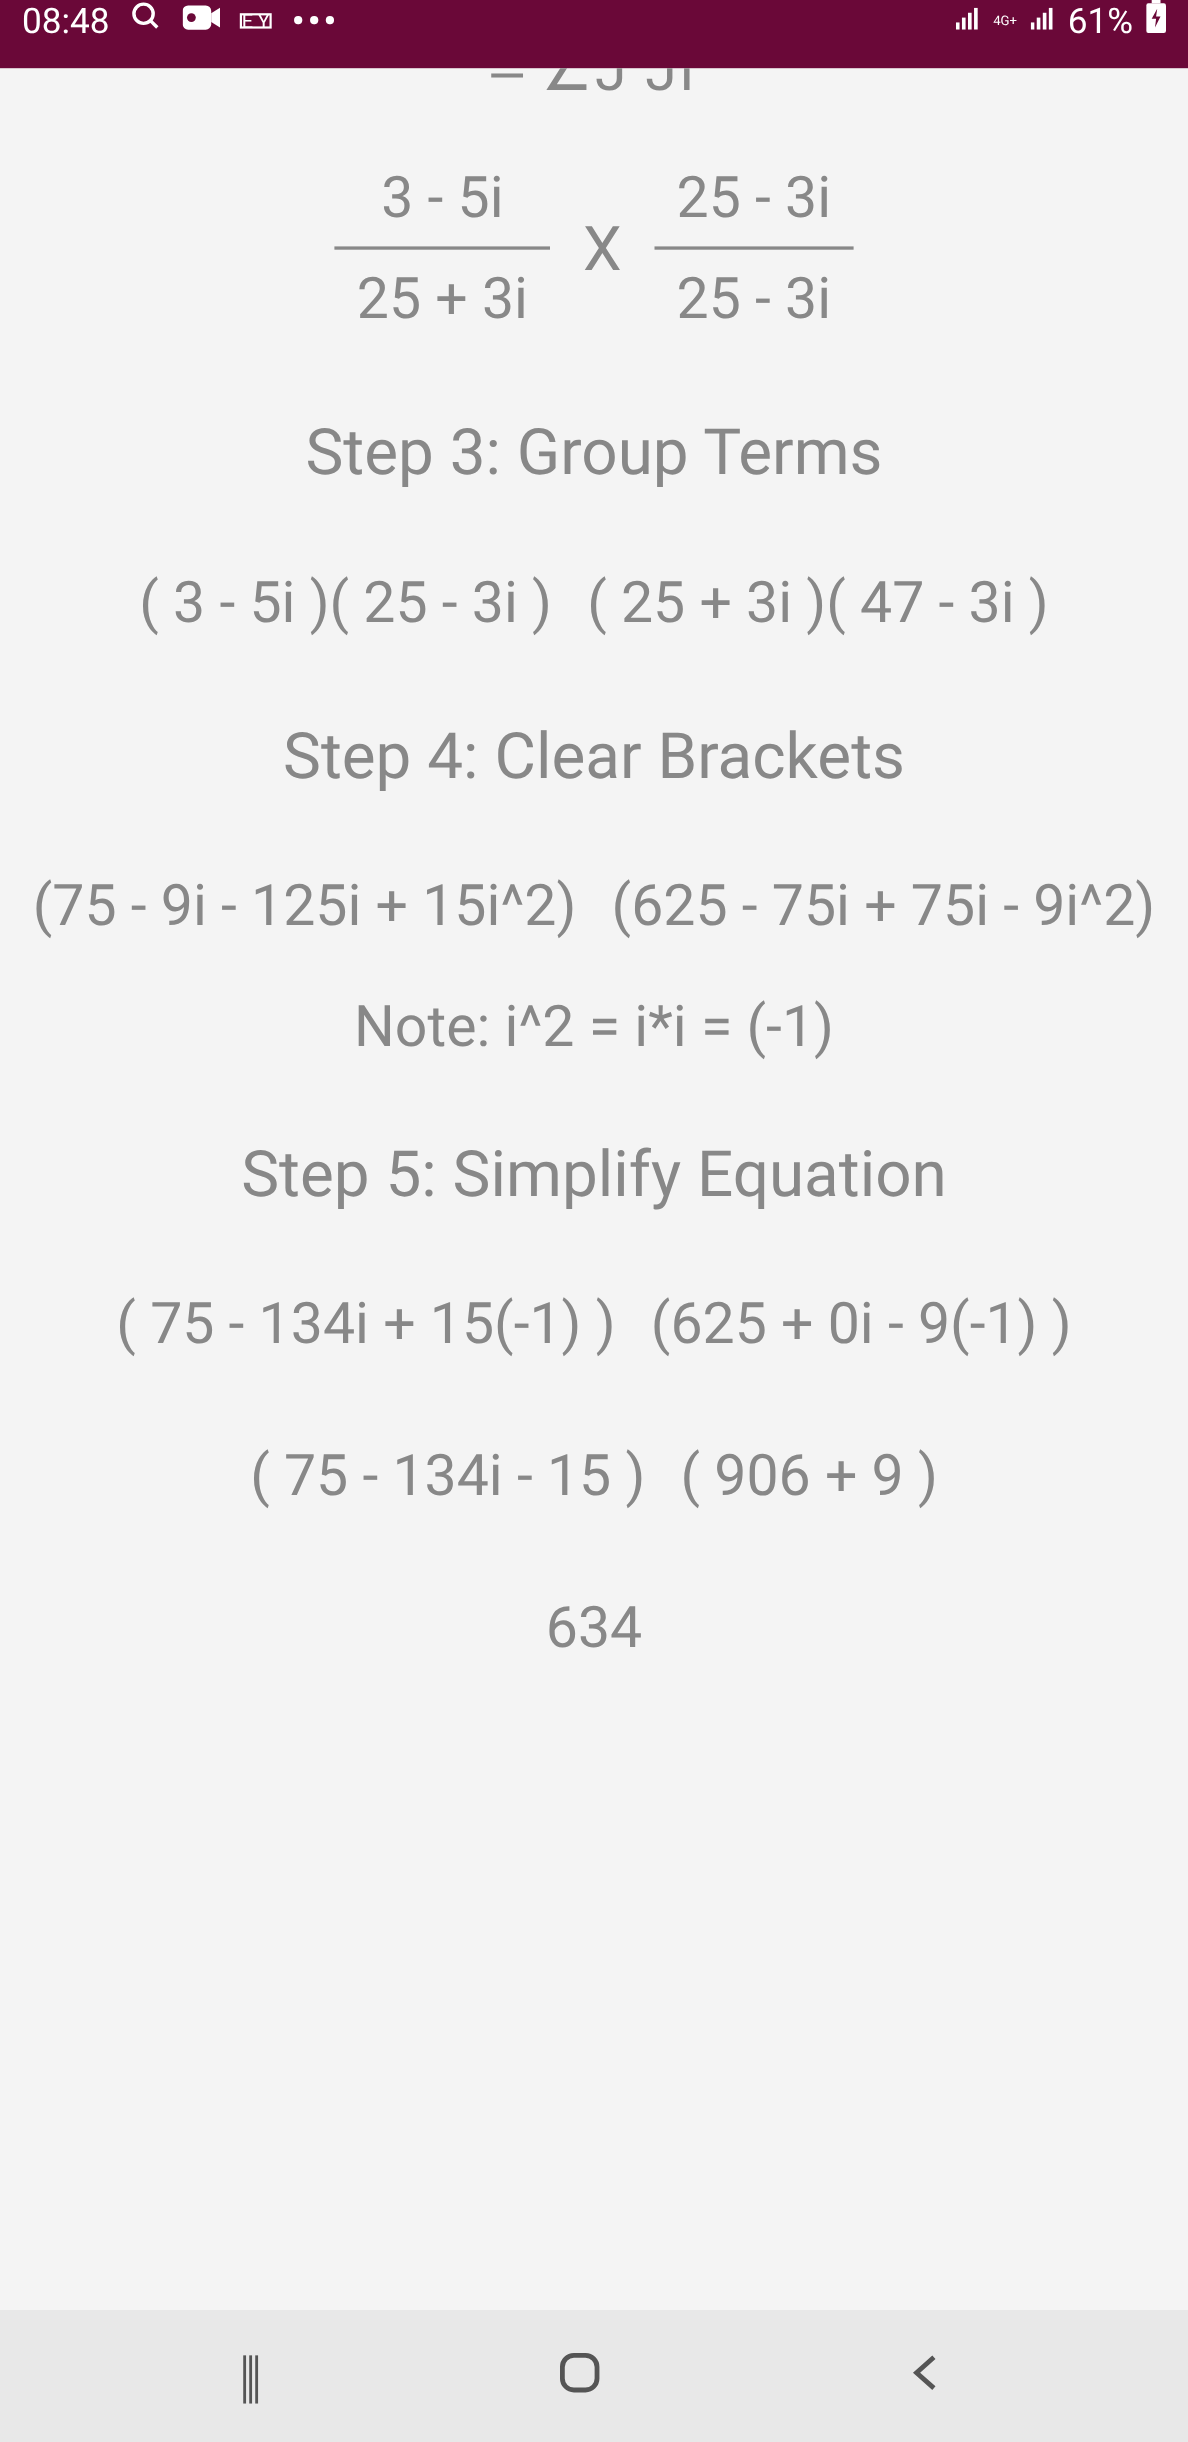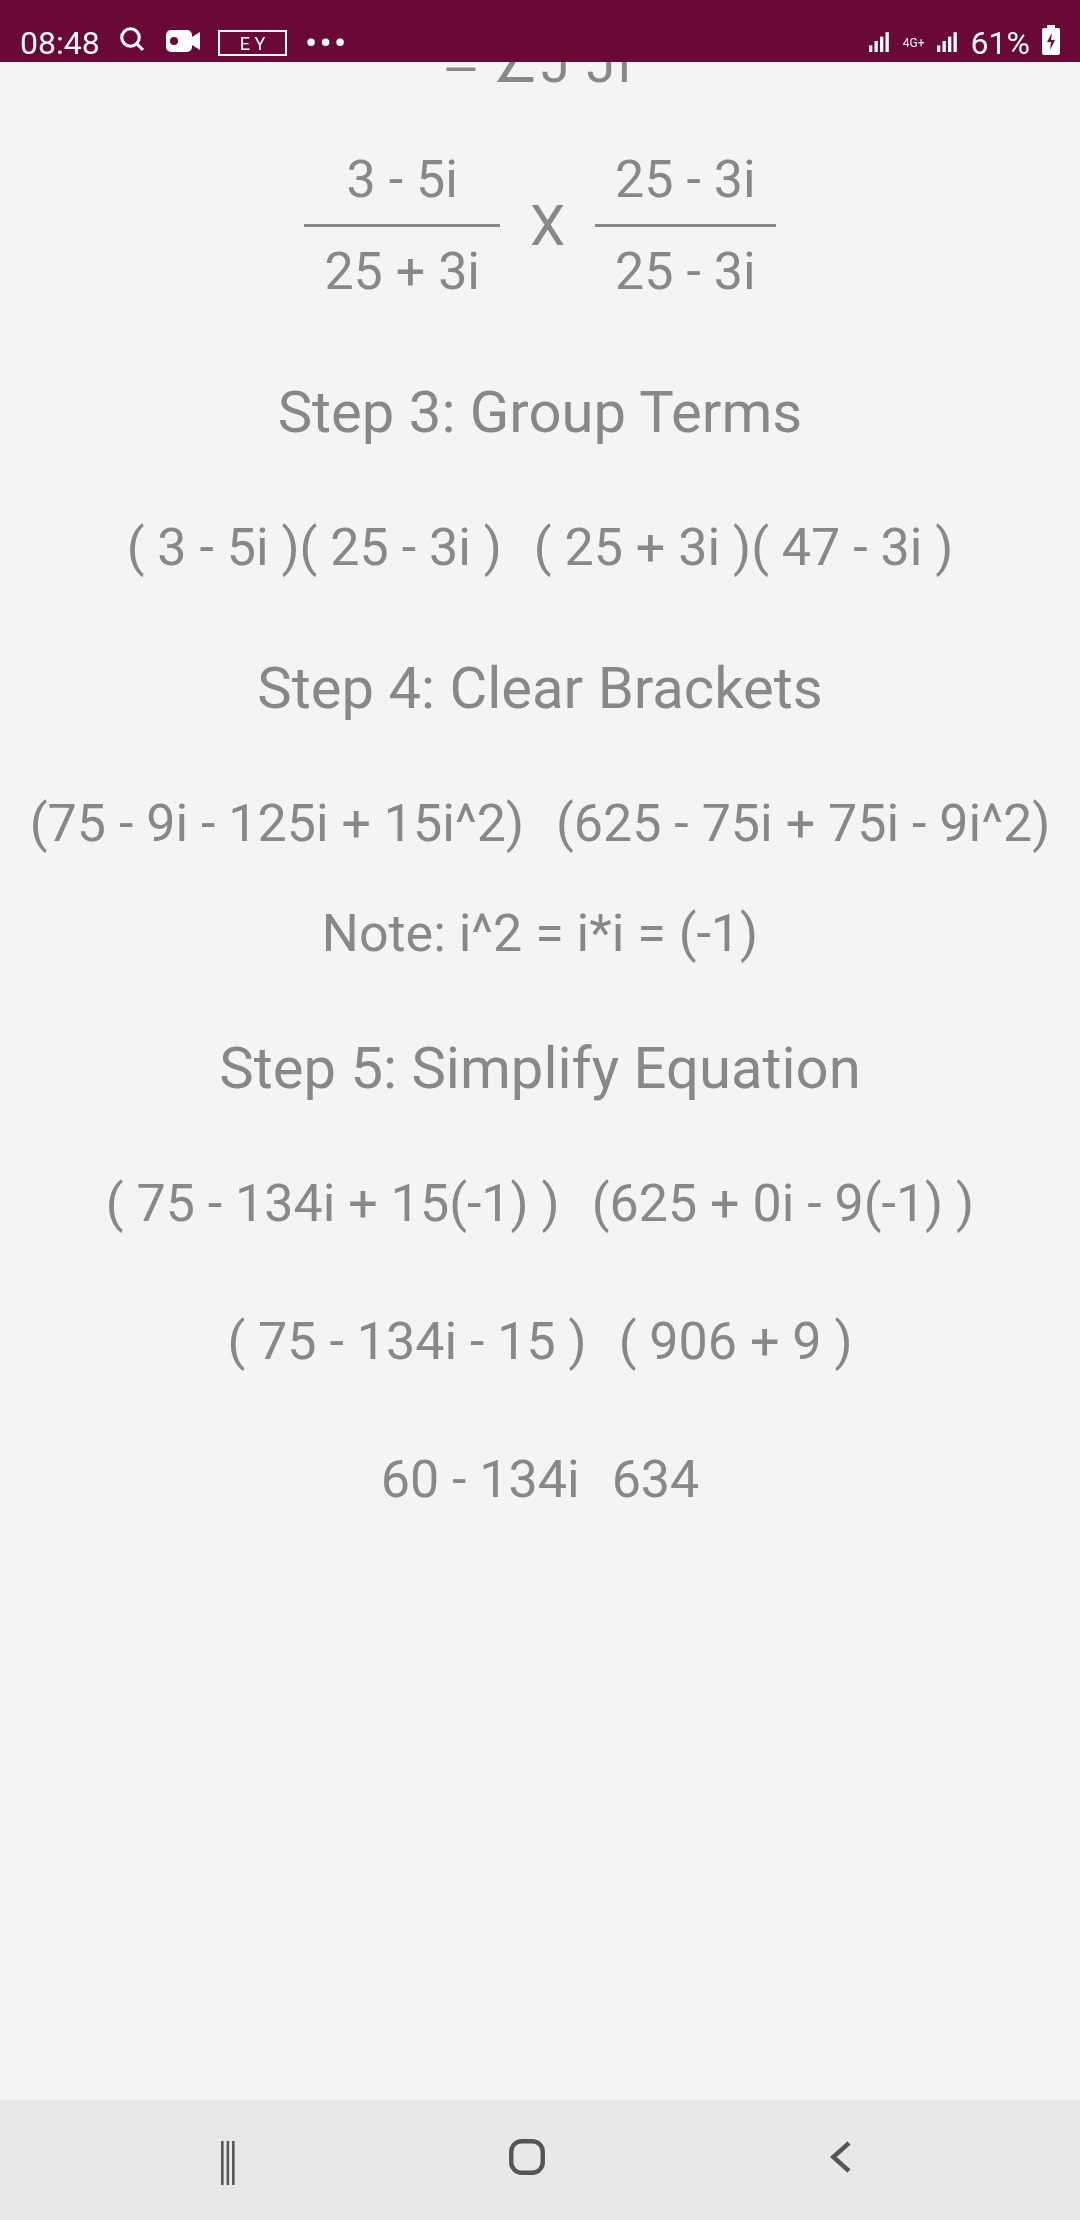--- a/index.html
+++ b/index.html
@@ -9,35 +9,35 @@
       font-family: -apple-system, BlinkMacSystemFont, 'Segoe UI', Roboto, sans-serif;
       background: #f4f4f4;
       display: flex;
       flex-direction: column;
       overflow: hidden;
     }
     .status-bar {
       background: #6a0838;
       height: 62px;
       display: flex;
-      align-items: flex-end;
+      align-items: flex-start;
       justify-content: space-between;
       padding: 0 20px;
       color: white;
       font-size: 32px;
     }
     .status-left { display: flex; align-items: center; gap: 18px; }
     .status-right { display: flex; align-items: center; gap: 12px; }
     .status-icon { font-size: 30px; }
     .status-icon-small { font-size: 22px; }
     .status-box {
       border: 2px solid white;
-      padding: 0 20px;
+      padding: 0 0;
       font-size: 18px;
-      height: 26px;
+      height: 14px;
       display: inline-flex;
       align-items: center;
     }
     .dots { letter-spacing: 3px; font-weight: bold; }
     .content {
       flex: 1;
       display: flex;
       flex-direction: column;
       align-items: center;
       color: #666;
@@ -204,21 +204,20 @@
     <div class="big-den">(625 + 0i - 9(-1) )</div>
   </div>
 
   <div class="big-frac">
     <div class="big-num">( 75 - 134i - 15 )</div>
     <div class="big-line"></div>
     <div class="big-den">( 906 + 9 )</div>
   </div>
 
   <div class="big-frac">
-    <div class="big-num">60 - 134i</div>
     <div class="big-line"></div>
     <div class="big-den">634</div>
   </div>
 </div>
 
 <div class="nav-bar">
   <div class="nav-icon nav-recent">|||</div>
   <div class="nav-icon nav-home">
     <svg viewBox="0 0 24 24" fill="none" stroke="#555" stroke-width="2.5">
         <rect x="3" y="3" width="18" height="18" rx="6"></rect>

